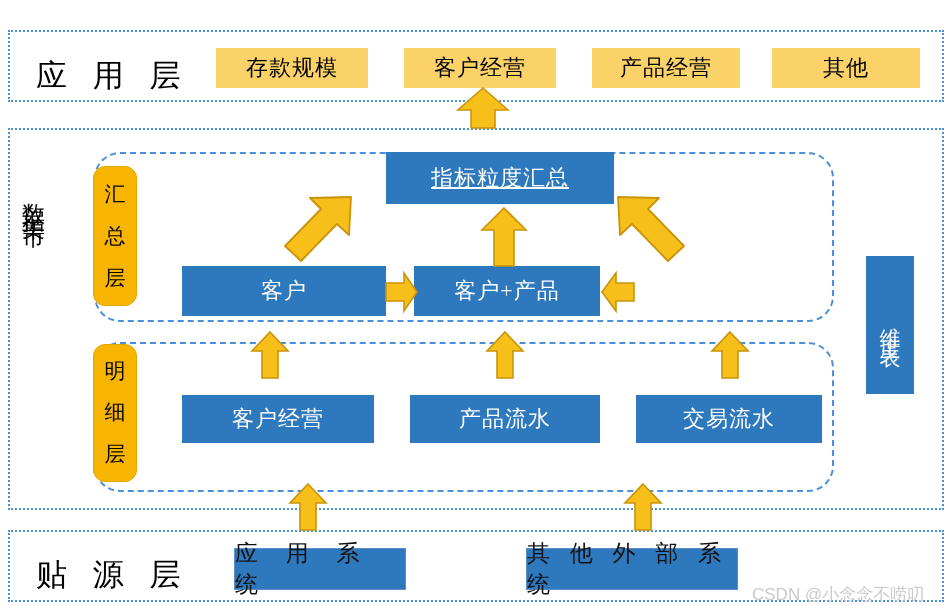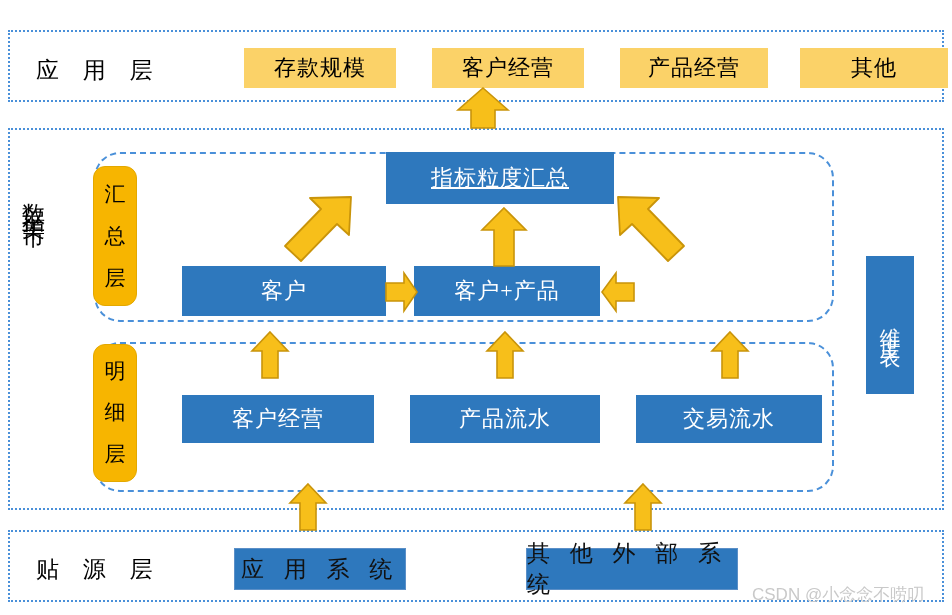--- a/index.html
+++ b/index.html
@@ -25,21 +25,21 @@
     border:2px dashed #4a90d9;
     border-radius:26px;
     box-sizing:border-box;
     background:transparent;
   }
 
   
   .layer-caption{
     position:absolute;
     color:#000000;
-    font-size:23px;
+    font-size:31px;
     letter-spacing:9px;
     white-space:nowrap;
     font-family:"Liberation Serif","DejaVu Serif",serif;
   }
   .layer-caption.vertical{
     writing-mode:vertical-rl;
     letter-spacing:7px;
     text-orientation:upright;
     font-size:23px;
     line-height:1;
@@ -47,21 +47,20 @@
 
   
   .chip-yellow{
     position:absolute;
     background:#fbd268;
     color:#000000;
     display:flex;align-items:center;justify-content:center;
     font-size:22px;
     letter-spacing:1px;
     box-sizing:border-box;
-    margin-left:28px;
   }
 
   
   .gold-tab{
     position:absolute;
     background:#f7b500;
     border:1px solid #e3a800;
     border-radius:12px;
     color:#000000;
     display:flex;flex-direction:column;align-items:center;justify-content:space-around;
@@ -222,19 +221,19 @@
   <div class="arrow" style="left:623px;top:484px;width:40px;height:46px;">
     <svg width="40" height="46" viewBox="0 0 40 46">
       <polygon points="20,0 38,19 28,19 28,46 12,46 12,19 2,19" fill="#f7bf1a" stroke="#c9940a" stroke-width="1.6"></polygon>
     </svg>
   </div>
 
   <div class="layer-box" style="left:8px;top:530px;width:936px;height:72px;"></div>
 
   <div class="layer-caption" style="left:36px;top:554px;">贴 源 层</div>
 
-  <div class="box-blue dark-text" style="left:234px;top:548px;width:172px;height:42px;">应 用 系 统</div>
+  <div class="box-blue dark-text" style="left:234px;top:548px;width:172px;height:42px;font-family:Liberation Mono, monospace;">应 用 系 统</div>
 
   <div class="box-blue dark-text" style="left:526px;top:548px;width:212px;height:42px;">其 他 外 部 系 统</div>
 
   <div class="watermark" style="left:752px;top:583px;">CSDN @小念念不唠叨</div>
 
 </div>
 
 </body></html>

